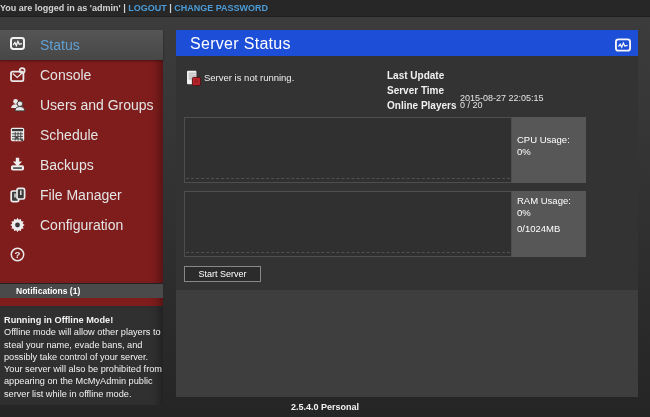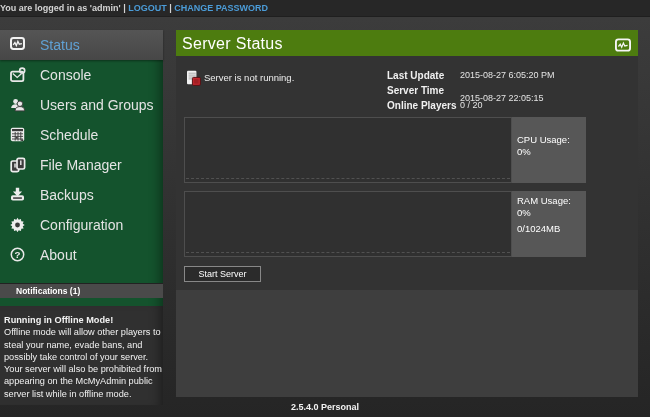--- a/index.html
+++ b/index.html
@@ -2,37 +2,37 @@
 <html><head>
 <meta charset="utf-8">
 <style>
 * { margin:0; padding:0; box-sizing:border-box; }
 html,body { width:650px; height:417px; overflow:hidden; }
 body { font-family:"Liberation Sans", sans-serif; background:linear-gradient(#3d3d3d, #252525); position:relative; }
 #topbar { position:absolute; left:0; top:0; width:650px; height:17px;
   background:#272727; border-bottom:1px solid #1f1f1f; color:#d4d4d4; font-size:9px; font-weight:bold;
   line-height:17px; }
 #topbar .lnk { color:#4b9cd8; }
-#sidebar { position:absolute; left:0; top:30px; width:163px; height:367px; background:#14532d;
+#sidebar { position:absolute; left:0; top:30px; width:163px; height:367px; background:#7f1d1d;
   box-shadow:inset -10px 0 12px -8px rgba(0,0,0,0.45); }
 .mitem { height:30px; line-height:30px; color:#e4e4e4; font-size:14px; position:relative; }
 .mitem .txt { position:absolute; left:40px; top:0; }
 .mitem .ic { position:absolute; left:10px; top:50%; transform:translateY(-50%); width:16px; height:16px; }
 .mitem.sel { background:linear-gradient(#555555,#474747); color:#60a1d4;
   box-shadow:0 1px 2px rgba(0,0,0,0.4); }
 #notifhead { position:absolute; left:0; top:253px; width:163px; height:15px;
   background:#4a4a4a; border-top:1px solid #222; color:#fff; font-weight:bold; font-size:8.5px;
   line-height:14px; padding-left:16px; }
 #notifbody { position:absolute; left:0; top:276px; width:163px; height:99px; background:#303030;
   color:#f2f2f2; font-size:9.2px; line-height:12.3px; padding:8px 0 0 4px; white-space:nowrap;
   overflow:hidden; box-shadow:inset -10px 0 12px -8px rgba(0,0,0,0.45); }
 #notifbody b { display:block; }
 #panel { position:absolute; left:176px; top:30px; width:462px; height:367px; background:#3e3e3e; }
-#phead { position:absolute; left:0; top:0; width:462px; height:26px; background:#4d7c0f;
-  color:#fff; font-size:16px; letter-spacing:0.3px; line-height:27px; padding-left:6px; }
+#phead { position:absolute; left:0; top:0; width:462px; height:26px; background:#1d4ed8;
+  color:#fff; font-size:16px; letter-spacing:0.3px; line-height:27px; padding-left:14px; }
 #phead .hic { position:absolute; right:7px; top:8px; }
 #pbody { position:absolute; left:0; top:26px; width:462px; height:234px; background:#333333; }
 #statrow { position:absolute; left:10px; top:14px; }
 #stattxt { position:absolute; left:28px; top:14px; font-size:9.5px; line-height:15px; color:#eee; white-space:nowrap; }
 .ilabel { position:absolute; left:211px; font-size:10px; line-height:15px; font-weight:bold; color:#f0f0f0; white-space:nowrap; }
 .ival { position:absolute; left:284px; font-size:9px; line-height:15px; color:#e4e4e4; white-space:nowrap; }
 .chart { position:absolute; left:8px; width:328px; height:66px; background:#303030;
   border:1px solid #4e4e4e; }
 .chart .dash { position:absolute; left:1px; right:1px; bottom:3px; border-top:1px dashed #515151; }
 .ibox { position:absolute; left:336px; width:74px; height:66px; background:#575757; color:#fff;
@@ -103,56 +103,55 @@
             <line x1="10.8" y1="5" x2="10.8" y2="13.6"></line>
           </g>
           <rect x="5.7" y="9.9" width="2" height="1.8" fill="#3a3a3a"></rect>
           <rect x="11.2" y="12.4" width="2" height="1.6" fill="#3a3a3a"></rect>
         </svg>
   </span>
       <span class="txt">Schedule</span>
     </div>
   <div class="mitem">
       <span class="ic">
+    <svg width="15" height="15" viewBox="0 0 15 15">
+          <path d="M5.8 0.8 h3.4 v3.6 h2.9 L7.5 9.6 2.9 4.4 h2.9 Z" fill="#ededed"></path>
+          <rect x="1" y="8.2" width="13" height="5.4" rx="1.8" fill="#ededed"></rect>
+          <rect x="3.1" y="10.3" width="8.8" height="1.5" fill="#3a3a3a"></rect>
+        </svg>
+  </span>
+      <span class="txt">Backups</span>
+    </div>
+  <div class="mitem">
+      <span class="ic">
     <svg width="16" height="16" viewBox="0 0 16 16">
           <rect x="1.2" y="4" width="7.6" height="10.6" rx="1.6" fill="#3a3a3a" stroke="#ededed" stroke-width="1.7"></rect>
           <rect x="7" y="1.4" width="7.6" height="10.6" rx="1.6" fill="#3a3a3a" stroke="#ededed" stroke-width="1.7"></rect>
           <line x1="10.8" y1="3.6" x2="10.8" y2="8" stroke="#ededed" stroke-width="1.4"></line>
           <line x1="5" y1="6.4" x2="5" y2="10.6" stroke="#ededed" stroke-width="1.4"></line>
         </svg>
   </span>
       <span class="txt">File Manager</span>
     </div>
   <div class="mitem">
       <span class="ic">
-    <svg width="15" height="15" viewBox="0 0 15 15">
-          <path d="M5.8 0.8 h3.4 v3.6 h2.9 L7.5 9.6 2.9 4.4 h2.9 Z" fill="#ededed"></path>
-          <rect x="1" y="8.2" width="13" height="5.4" rx="1.8" fill="#ededed"></rect>
-          <rect x="3.1" y="10.3" width="8.8" height="1.5" fill="#3a3a3a"></rect>
-        </svg>
-  </span>
-      <span class="txt">Backups</span>
-    </div>
-  <div class="mitem">
-      <span class="ic">
     <svg width="15" height="15" viewBox="0 0 16 16">
           <path fill="#ededed" d="M8 0.8 l1.3 2.1 2.4-0.9 0.3 2.5 2.5 0.3 -0.9 2.4 2.1 1.3 -2.1 1.3 0.9 2.4 -2.5 0.3 -0.3 2.5 -2.4 -0.9 -1.3 2.1 -1.3 -2.1 -2.4 0.9 -0.3 -2.5 -2.5 -0.3 0.9 -2.4 -2.1 -1.3 2.1 -1.3 -0.9 -2.4 2.5 -0.3 0.3 -2.5 2.4 0.9 Z"></path>
           <circle cx="8" cy="8.5" r="2.6" fill="#3a3a3a"></circle>
         </svg>
   </span>
       <span class="txt">Configuration</span>
     </div>
   <div class="mitem">
       <span class="ic">
     <svg width="15" height="15" viewBox="0 0 15 15">
           <circle cx="7.5" cy="7.5" r="6.2" fill="none" stroke="#e8e8e8" stroke-width="1.5"></circle>
           <text x="7.5" y="11" font-family="Liberation Sans" font-size="9.8" font-weight="bold" fill="#e8e8e8" text-anchor="middle">?</text>
         </svg>
   </span>
-      <span class="txt">About</span>
     </div>
   <div id="notifhead">Notifications (1)</div>
   <div id="notifbody"><b>Running in Offline Mode!</b>Offline mode will allow other players to<br>steal your name, evade bans, and<br>possibly take control of your server.<br>Your server will also be prohibited from<br>appearing on the McMyAdmin public<br>server list while in offline mode.</div>
 </div>
 
 <div id="panel">
   <div id="phead">Server Status
     <span class="hic">
         <svg width="16" height="14" viewBox="0 0 17 14">
           <rect x="1" y="1" width="15" height="12" rx="2.6" fill="none" stroke="#f5f5f5" stroke-width="2"></rect>
@@ -169,21 +168,20 @@
             <line x1="2.6" y1="5.1" x2="9.8" y2="5.1"></line>
             <line x1="2.6" y1="7" x2="9.8" y2="7"></line>
             <line x1="2.6" y1="8.9" x2="6.2" y2="8.9"></line>
           </g>
           <rect x="6.4" y="7.4" width="8" height="8" rx="1.2" fill="#c0272d" stroke="#551114" stroke-width="1"></rect>
           <rect x="8.2" y="9.2" width="4.4" height="4.4" fill="#a21f24"></rect>
         </svg>
     </div>
     <div id="stattxt">Server is not running.</div>
     <div class="ilabel" style="top:12px;">Last Update</div>
-      <div class="ival" style="top:12px;">2015-08-27 6:05:20 PM</div>
     <div class="ilabel" style="top:27px;">Server Time</div>
       <div class="ival" style="top:35px;">2015-08-27 22:05:15</div>
     <div class="ilabel" style="top:42px;">Online Players</div>
       <div class="ival" style="top:42px;">0 / 20</div>
     <div class="chart" id="c1">
         <div class="dash"></div>
       </div>
     <div class="ibox" id="b1">
         <div class="pad">CPU Usage:<br>0%</div>
       </div>

